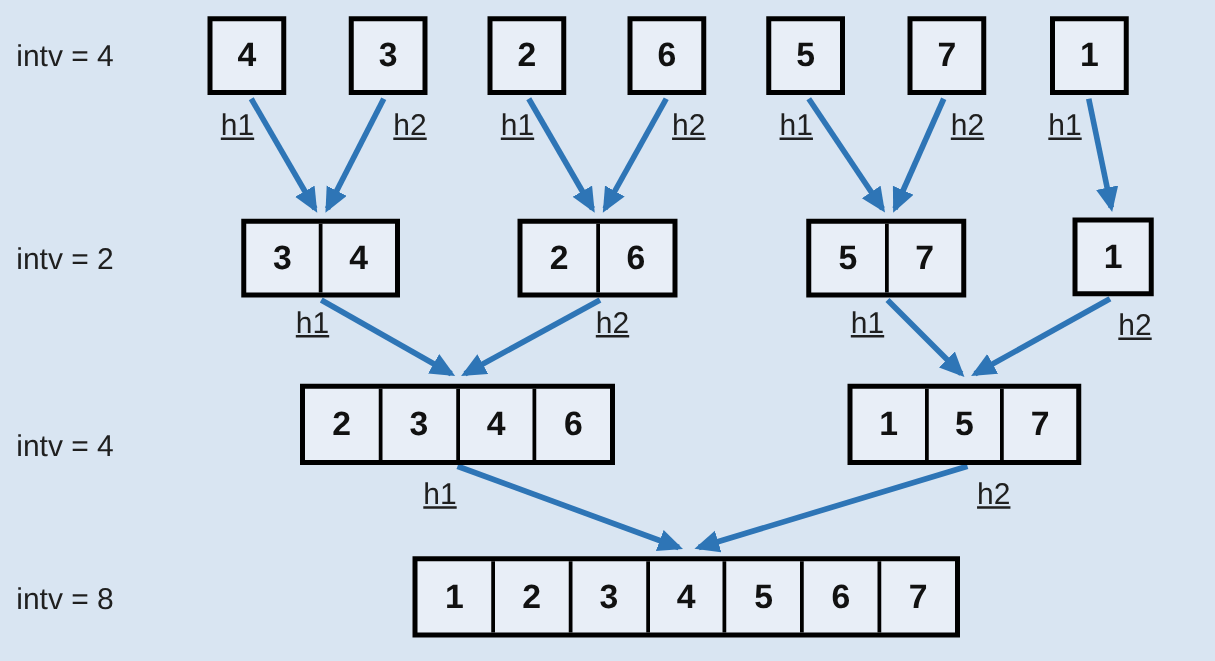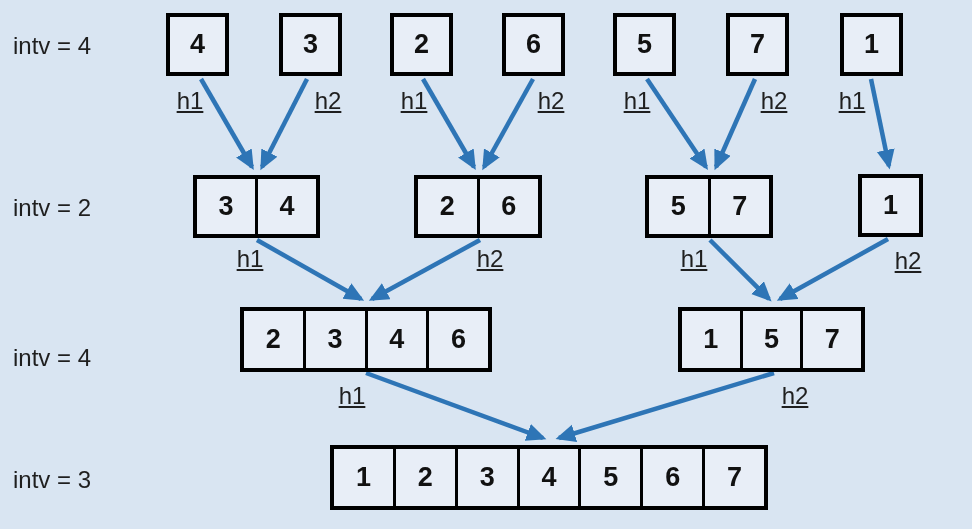--- a/index.html
+++ b/index.html
@@ -133,21 +133,21 @@
       <div class="array-cell">4</div>
       <div class="array-cell">6</div>
     </div>
     <div class="merge-label" style="left: 352px; top: 383px;">h1</div>
     <div class="array-box" style="left: 678px; top: 307px; width: 187px; height: 65px;">
       <div class="array-cell">1</div>
       <div class="array-cell">5</div>
       <div class="array-cell">7</div>
     </div>
     <div class="merge-label" style="left: 795px; top: 383px;">h2</div>
-    <div class="row-label" style="left: 13px; top: 467px;">intv = 3</div>
+    <div class="row-label" style="left: 13px; top: 467px;">intv = 8</div>
     <div class="array-box" style="left: 330px; top: 445px; width: 438px; height: 65px;">
       <div class="array-cell">1</div>
       <div class="array-cell">2</div>
       <div class="array-cell">3</div>
       <div class="array-cell">4</div>
       <div class="array-cell">5</div>
       <div class="array-cell">6</div>
       <div class="array-cell">7</div>
     </div>
   </div>

